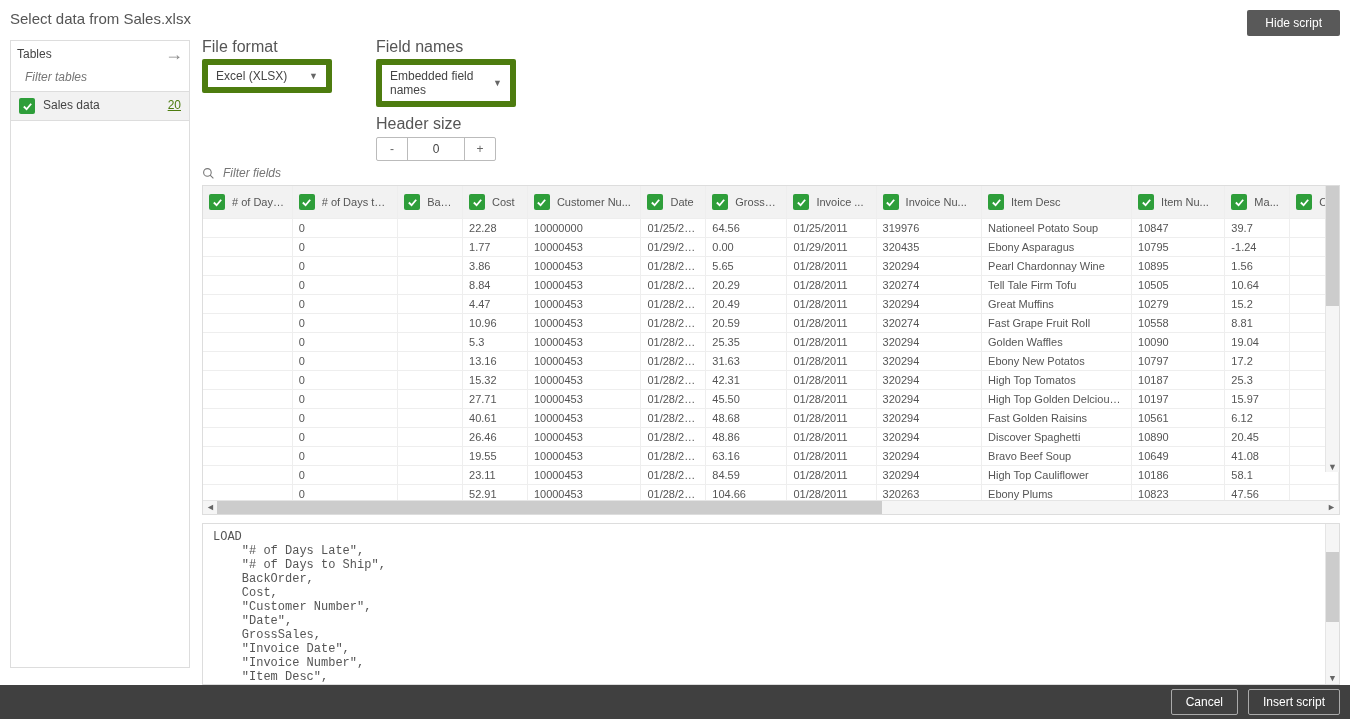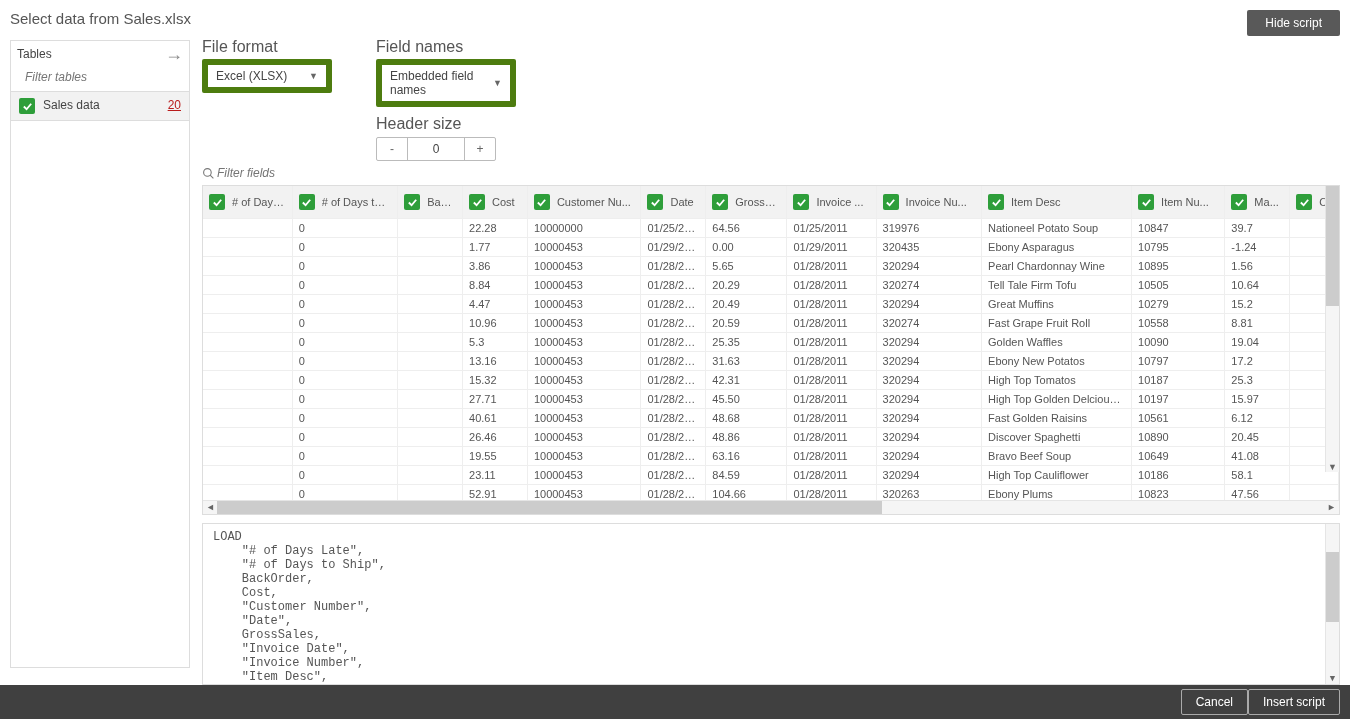--- a/index.html
+++ b/index.html
@@ -81,21 +81,21 @@
   .table-item {
     background: #f2f2f2;
     display: flex;
     padding: 6px 8px;
     gap: 8px;
     border-top: 1px solid #ddd;
     border-bottom: 1px solid #ddd;
   }
   .table-item-count {
     margin-left: auto;
-    color: #b91c1c;
+    color: #4d7c0f;
     text-decoration: underline;
   }
   .check-green {
     width: 16px;
     height: 16px;
     background: #2e9e3a;
     border-radius: 2px;
     display: inline-flex;
     align-items: center;
     justify-content: center;
@@ -160,20 +160,21 @@
   }
   .fields-label {
     margin-top: 14px;
     font-size: 12px;
     color: #444;
   }
   .filter-fields-row {
     display: flex;
     justify-content: flex-end;
     align-items: center;
+    gap: 6px;
     margin-top: 4px;
     color: #999;
     padding-right: 18px;
   }
   .grid-wrap {
     border: 1px solid #ddd;
     margin-top: 4px;
     height: 330px;
     display: flex;
     flex-direction: column;
@@ -295,21 +296,21 @@
     position: absolute;
     left: 0;
     right: 0;
     bottom: 0;
     background: #404040;
     height: 34px;
     display: flex;
     justify-content: flex-end;
     align-items: center;
     padding: 0 10px;
-    gap: 0;
+    gap: 10px;
   }
   .btn-footer {
     background: #404040;
     border: 1px solid #aaa;
     color: #fff;
     padding: 5px 14px;
     font-size: 12px;
     cursor: pointer;
     border-radius: 2px;
   }

